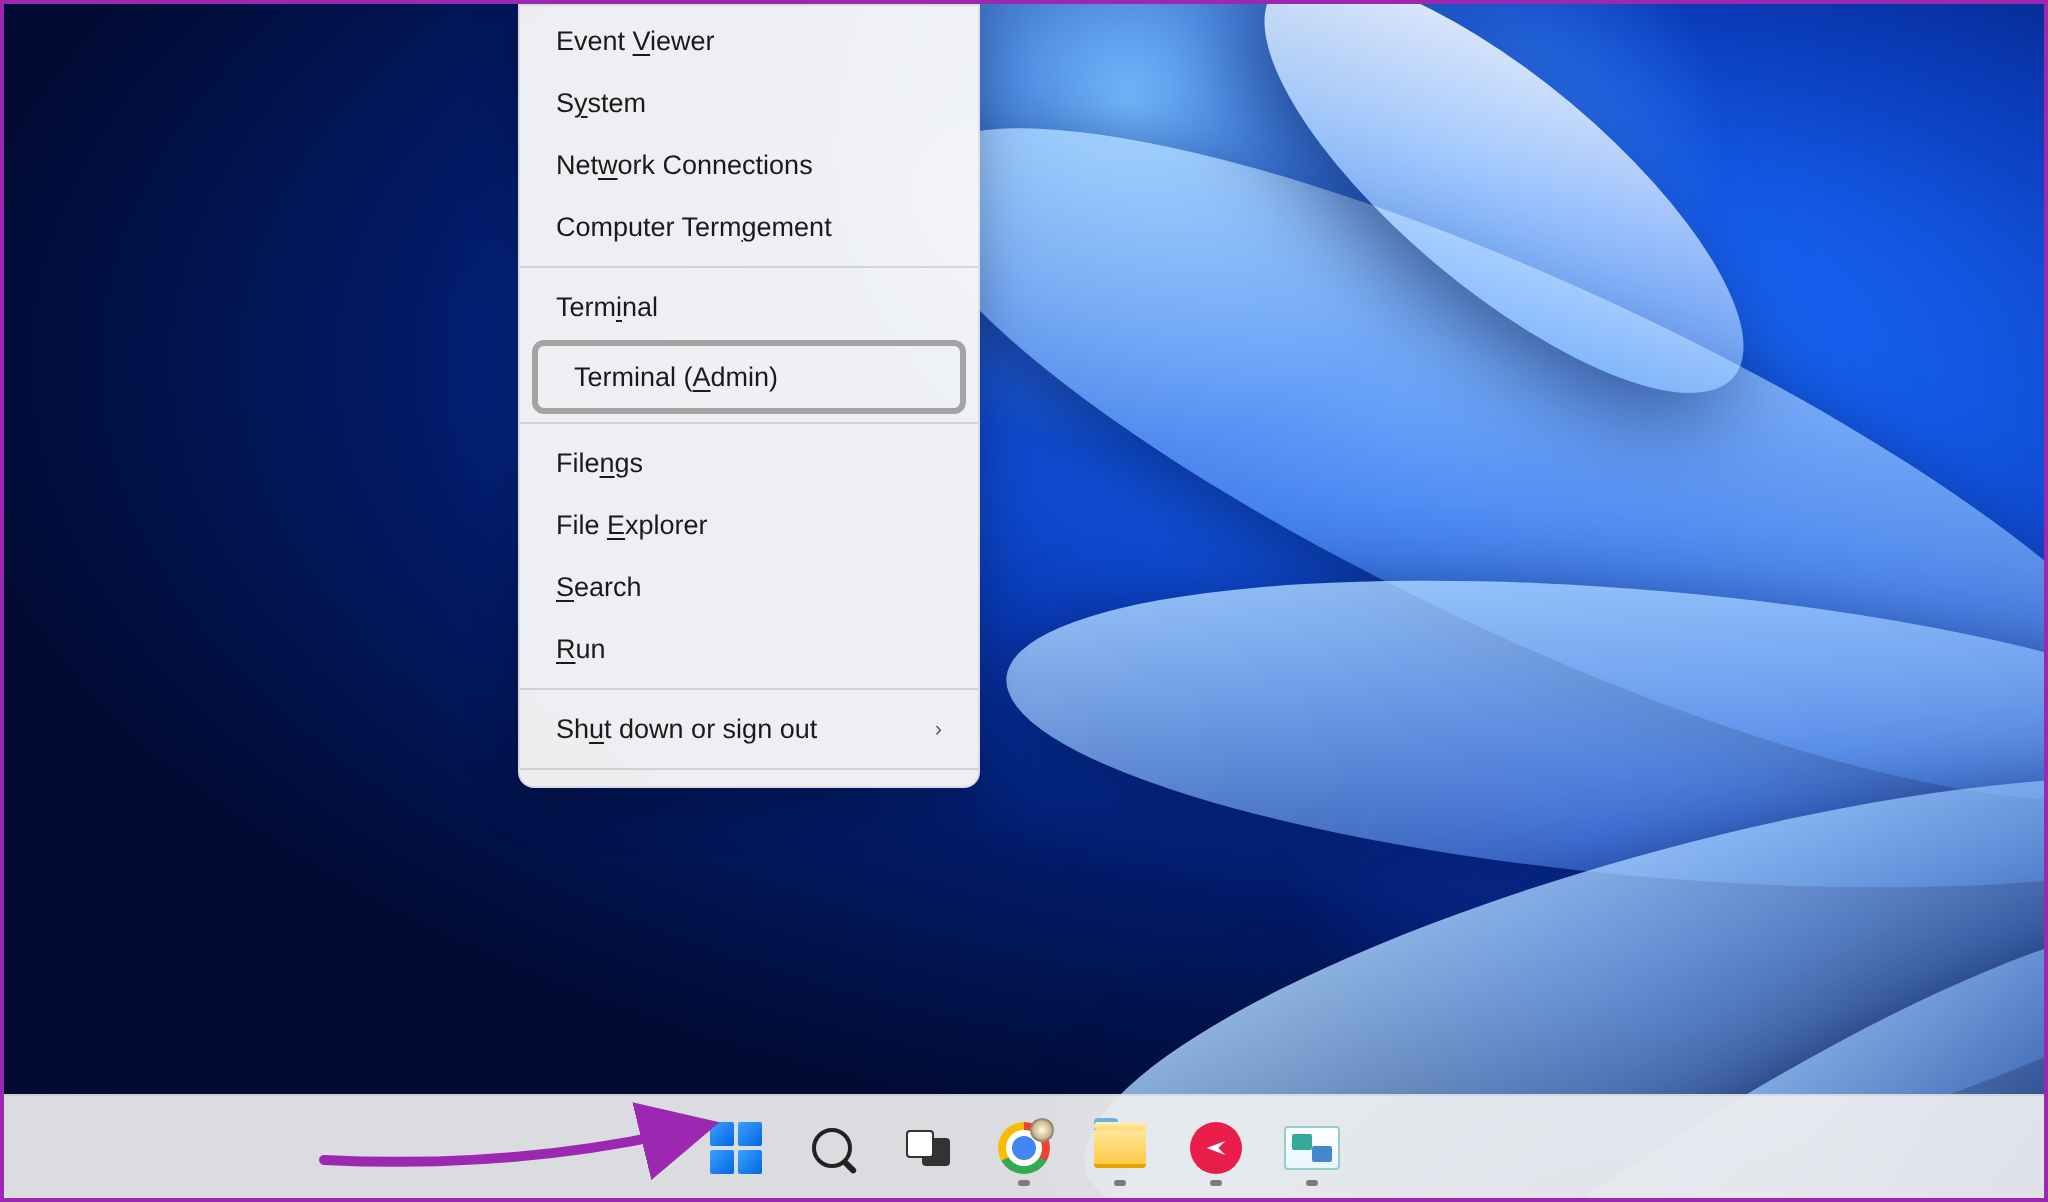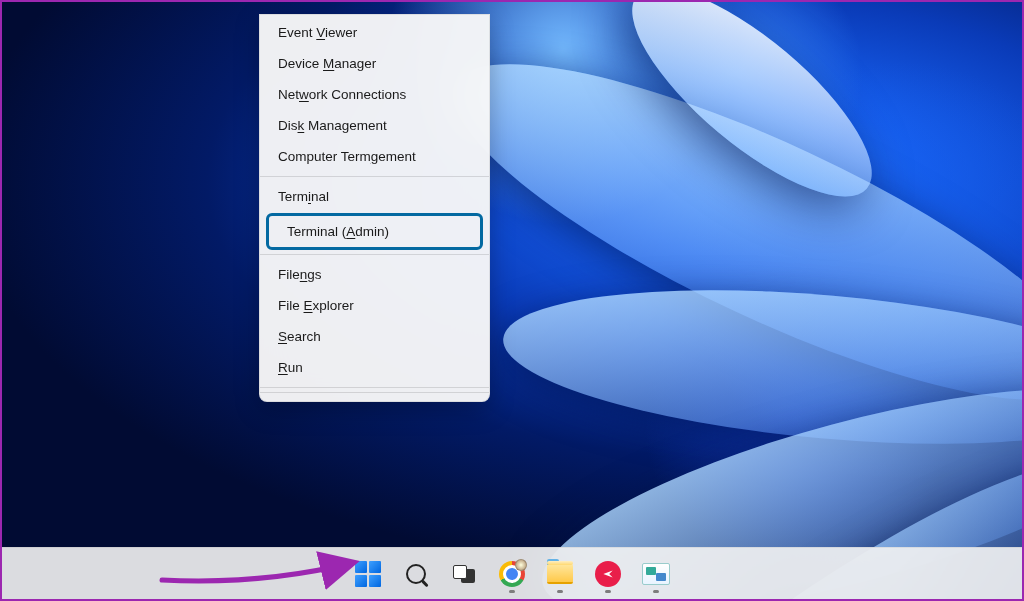--- a/index.html
+++ b/index.html
@@ -46,39 +46,38 @@
       left: 257px;
       top: 0;
       width: 231px;
       background: rgba(248, 248, 248, 0.96);
       backdrop-filter: blur(20px);
       border: 1px solid rgba(0,0,0,0.08);
       border-radius: 0 0 8px 8px;
       box-shadow: 0 8px 24px rgba(0,0,0,0.25);
       padding: 2px 0 4px;
       z-index: 10;
-      margin-top: 12px;
     }
     .menu-item {
       display: flex;
       justify-content: space-between;
       align-items: center;
       font-size: 13.5px;
       color: #1a1a1a;
       padding: 8px 18px;
       cursor: default;
       position: relative;
     }
     .separator {
       height: 1px;
       background: rgba(0,0,0,0.12);
       margin: 4px 0;
     }
     .highlight-box {
-      border: 3px solid #0369a1;
+      border: 3px solid #a3a3a3;
       border-radius: 6px;
       margin: 1px 6px;
     }
     .chevron { color: #555; font-size: 11px; }
     .uline { text-decoration: underline; text-underline-offset: 2px; }
 
     .taskbar {
       position: absolute;
       bottom: 0; left: 0; right: 0;
       height: 52px;
@@ -152,27 +151,24 @@
   <div class="swish s3"></div>
   <div class="swish s4"></div>
   <div class="swish s5"></div>
 </div>
 
 <div class="context-menu" id="context-menu">
     <div class="menu-item">
       <span><span>Event </span><span class="uline">V</span><span>iewer</span></span>
     </div>
     <div class="menu-item">
-      <span><span>Device </span><span class="uline">M</span><span>anager</span></span>
+      <span><span>S</span><span class="uline">y</span><span>stem</span></span>
     </div>
     <div class="menu-item">
       <span><span>Net</span><span class="uline">w</span><span>ork Connections</span></span>
-    </div>
-    <div class="menu-item">
-      <span><span>Dis</span><span class="uline">k</span><span> Management</span></span>
     </div>
     <div class="menu-item">
       <span><span>Computer Term</span><span class="uline">g</span><span>ement</span></span>
     </div>
     <div class="separator"></div>
     <div class="menu-item">
       <span><span>Term</span><span class="uline">i</span><span>nal</span></span>
     </div>
     <div class="highlight-box">
       <div class="menu-item">
@@ -186,20 +182,24 @@
     <div class="menu-item">
       <span><span>File </span><span class="uline">E</span><span>xplorer</span></span>
     </div>
     <div class="menu-item">
       <span><span></span><span class="uline">S</span><span>earch</span></span>
     </div>
     <div class="menu-item">
       <span><span></span><span class="uline">R</span><span>un</span></span>
     </div>
     <div class="separator"></div>
+    <div class="menu-item">
+      <span><span>Sh</span><span class="uline">u</span><span>t down or sign out</span></span>
+      <span class="chevron">›</span>
+    </div>
     <div class="separator"></div>
   </div>
 
 <div class="taskbar" id="taskbar">
     <div class="task-icon">
       <div class="win-tile">
         <div></div>
         <div></div>
         <div></div>
         <div></div>

